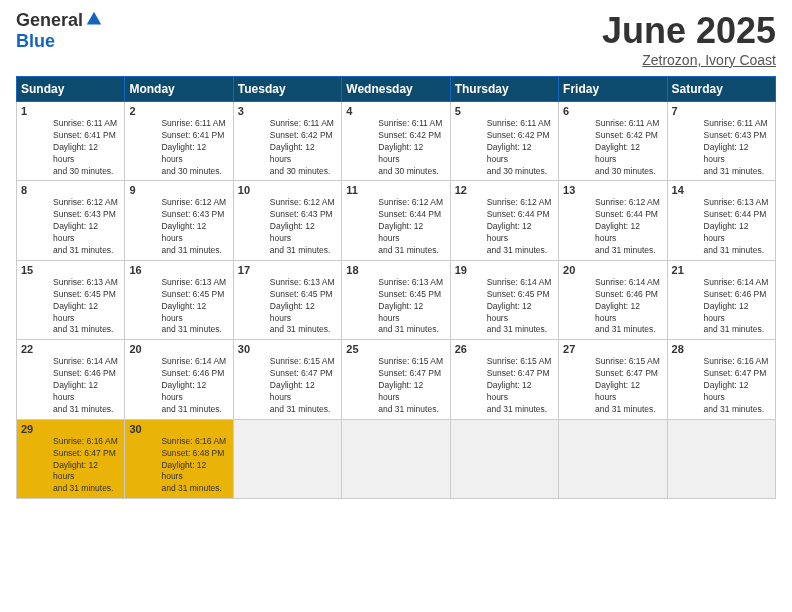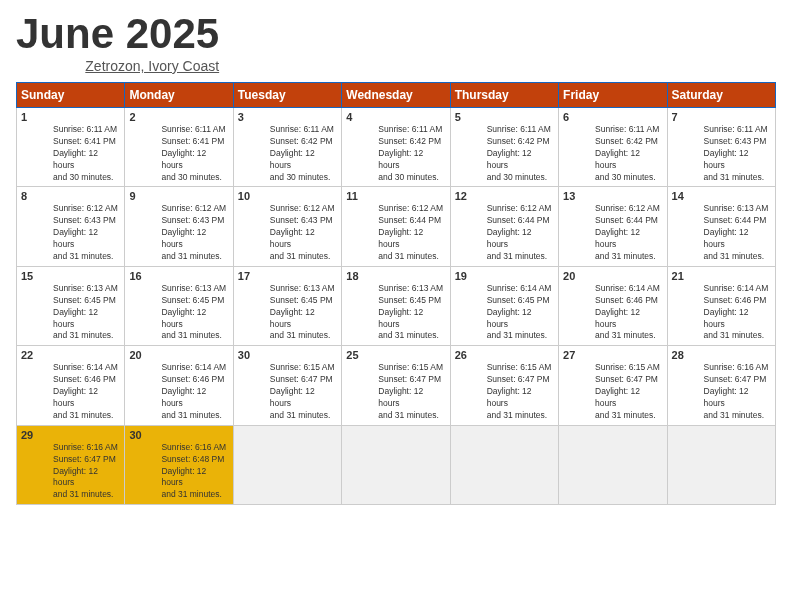--- a/index.html
+++ b/index.html
@@ -45,36 +45,36 @@
       width: 18px;
       height: 18px;
       margin-left: 2px;
       position: relative;
       top: -2px;
     }
     .title-block {
       text-align: right;
     }
     .title-block h1 {
-      font-size: 42px;
+      font-size: 36px;
       font-weight: bold;
       color: #333;
     }
     .title-block h2 {
       font-size: 14px;
       color: #555;
       font-weight: normal;
       text-decoration: underline;
     }
     .calendar {
       width: 100%;
       border-collapse: collapse;
     }
     .calendar thead th {
-      background-color: #c2410c;
+      background-color: #0c4a6e;
       color: #fff;
       font-size: 12px;
       font-weight: bold;
       padding: 5px 4px;
       text-align: left;
       border: 1px solid #1565C0;
     }
     .calendar tbody td {
       border: 1px solid #ccc;
       vertical-align: top;
@@ -105,20 +105,29 @@
     }
     td.empty {
       background: #f0f0f0 !important;
     }
   </style>
 </head>
 <body>
 
 <div class="page">
   <div class="header">
+    <div class="logo">
+      <div class="logo-text">
+        <span class="logo-general">General</span>
+        <svg class="logo-icon" viewBox="0 0 20 20">
+          <polygon points="10,2 18,16 2,16" fill="#1565C0"></polygon>
+        </svg>
+      </div>
+      <span class="logo-blue">Blue</span>
+    </div>
     <div class="title-block">
       <h1>June 2025</h1>
       <h2>Zetrozon, Ivory Coast</h2>
     </div>
   </div>
 
   <table class="calendar">
     <thead>
       <tr>
         <th>Sunday</th>

